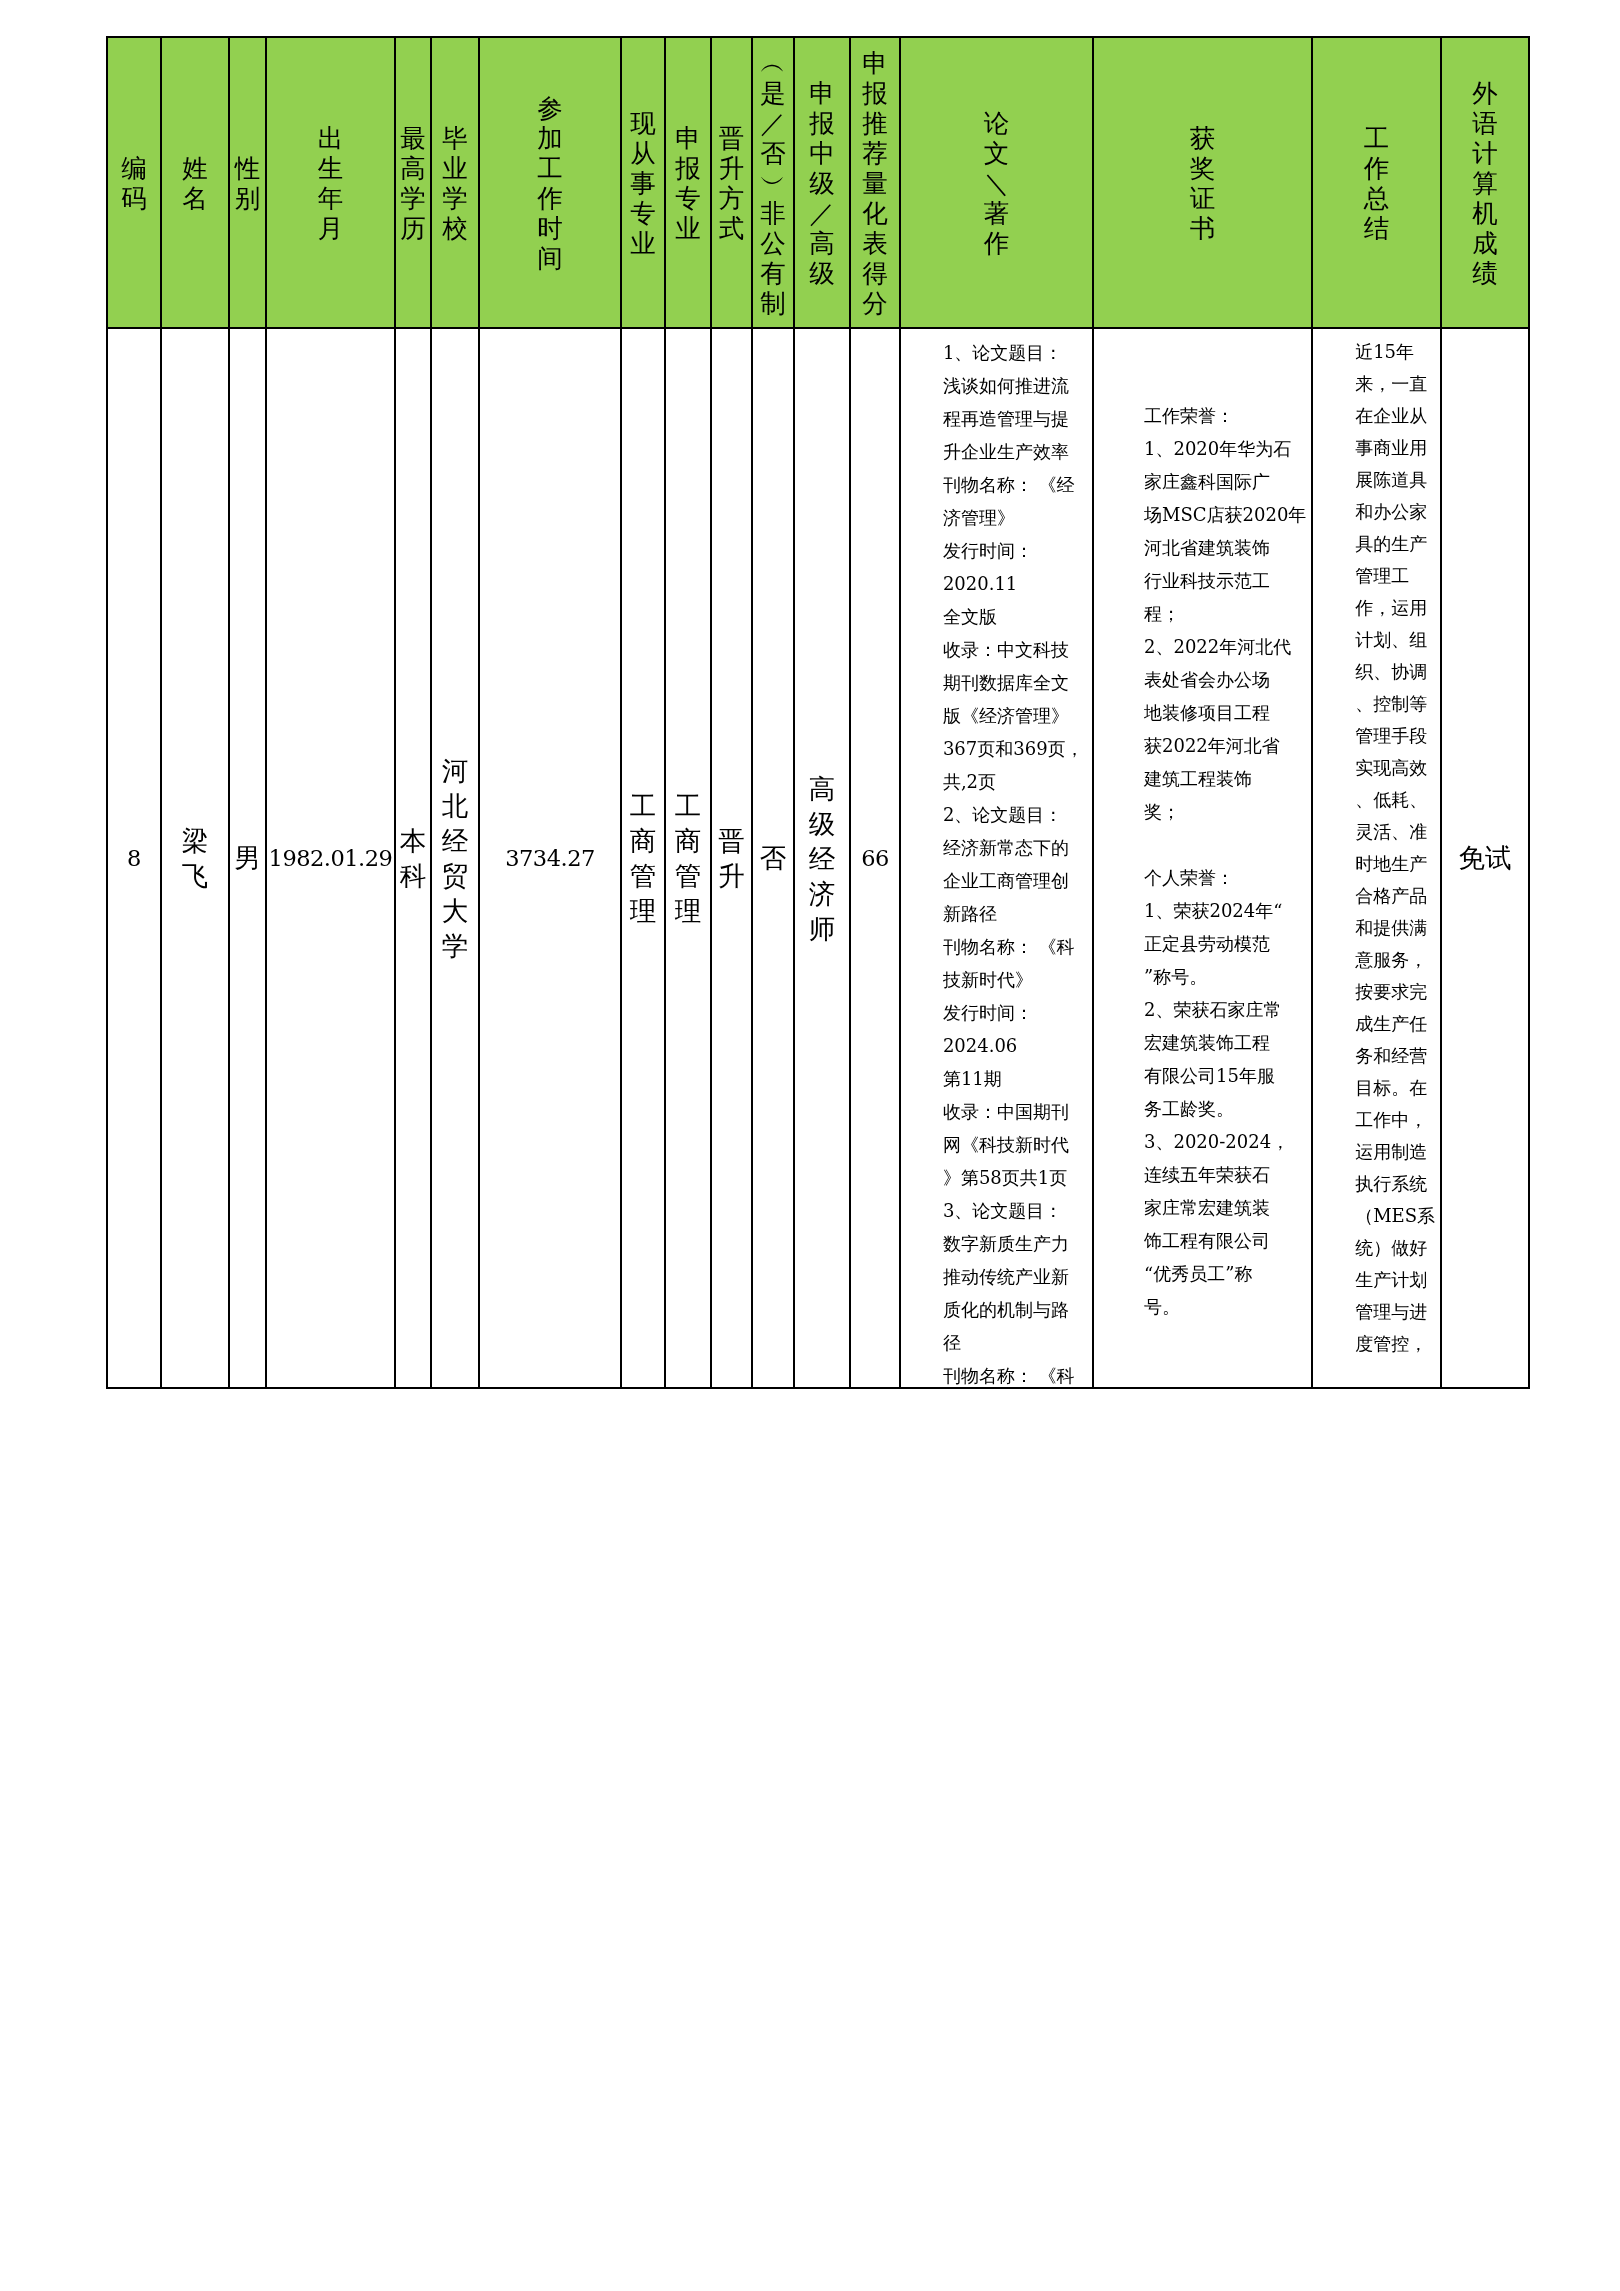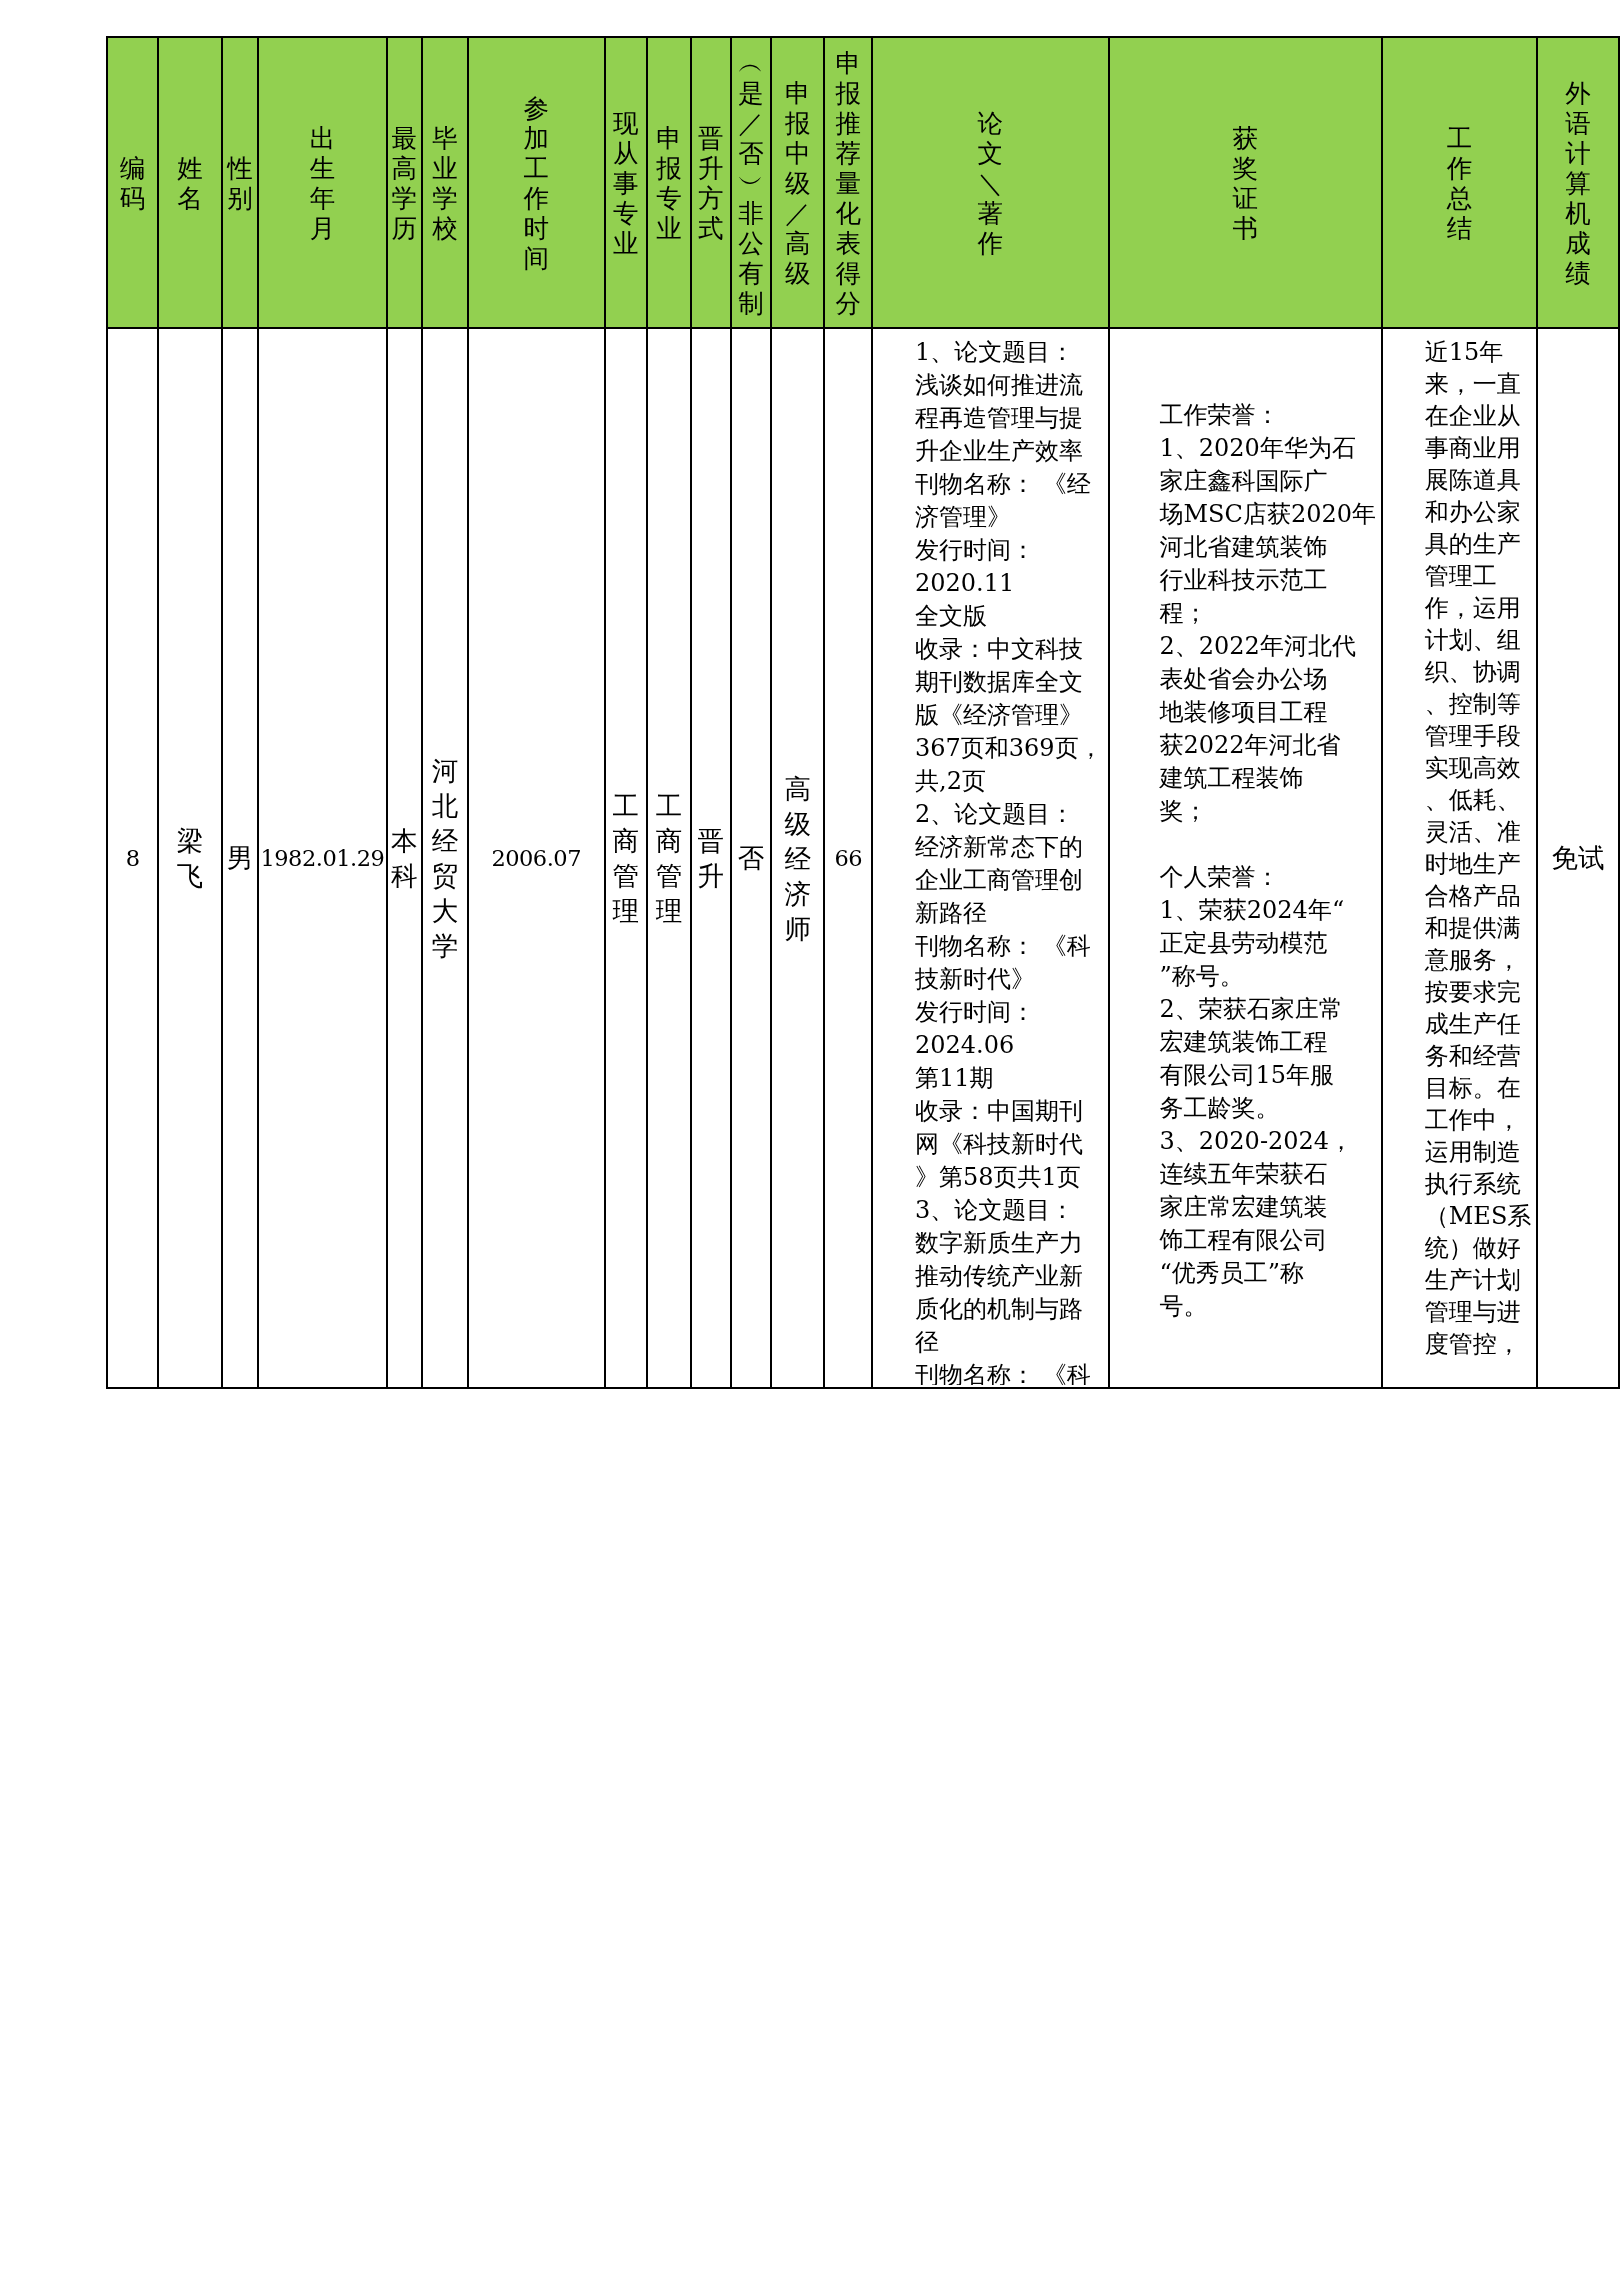--- a/index.html
+++ b/index.html
@@ -9,21 +9,21 @@
   table.sheet th,table.sheet td{border:2.9px solid #000;padding:0;vertical-align:middle;}
   thead th{height:289px;font-weight:normal;}
   tbody tr{height:1060px;}
   .vstack{display:flex;flex-direction:column;align-items:center;justify-content:center;height:100%;}
   thead .vch{font-size:25.5px;line-height:30px;}
   tbody .vch{font-size:26.5px;line-height:35px;}
   .center{text-align:center;}
   .cjk{font-size:26.5px;}
   .num{font-size:22.5px;letter-spacing:-0.5px;}
   td.top{vertical-align:top;}
-  .longtext{white-space:pre;overflow:hidden;font-size:24px;line-height:33px;padding:5.9px 4.9px 0 6.9px;margin-left:35px;}
+  .longtext{white-space:pre;overflow:hidden;font-size:18px;line-height:33px;padding:5.9px 4.9px 0 6.9px;margin-left:35px;}
   .papers-inner{height:1049px;}
   .awards-inner{line-height:33px;padding-left:15px;}
   .summary-inner{height:1049px;line-height:32px;}
   td.mid{vertical-align:middle;}
 </style>
 </head>
 <body>
 
 <div id="page">
   <table class="sheet">
@@ -227,21 +227,21 @@
             <div class="vstack">
               <div class="vch">河</div>
               <div class="vch">北</div>
               <div class="vch">经</div>
               <div class="vch">贸</div>
               <div class="vch">大</div>
               <div class="vch">学</div>
             </div>
           </td>
         <td class="center mid">
-            <div class="num">2006.07</div>
+            <div class="num">3734.27</div>
           </td>
         <td class="center mid">
             <div class="vstack">
               <div class="vch">工</div>
               <div class="vch">商</div>
               <div class="vch">管</div>
               <div class="vch">理</div>
             </div>
           </td>
         <td class="center mid">

